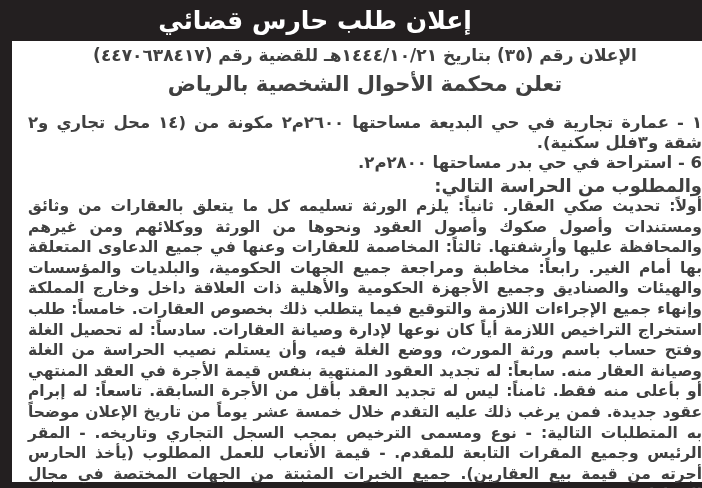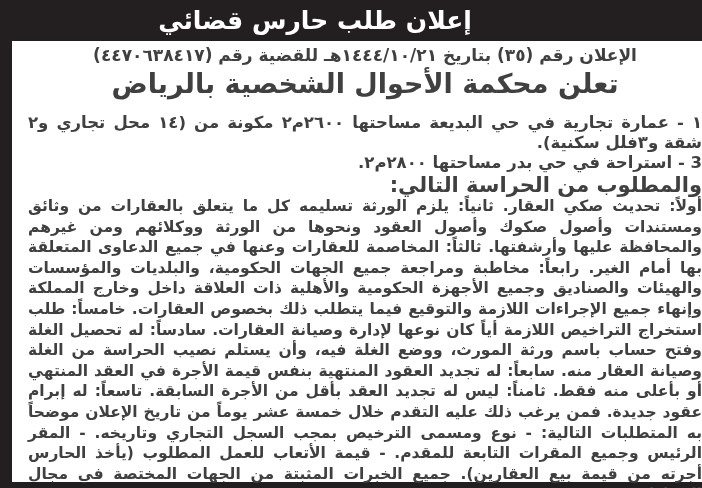--- a/index.html
+++ b/index.html
@@ -22,29 +22,29 @@
       position: absolute; left: 12px; top: 41px; width: 694px; height: 441px;
       background: #ffffff; box-sizing: border-box;
       padding: 2px 4px 0 16px;
       direction: rtl; color: #404040;
     }
     .ref {
       text-align: center; font-weight: bold; font-size: 17px; line-height: 24px;
       white-space: nowrap;
     }
     .heading {
-      text-align: center; font-weight: bold; font-size: 27px; line-height: 34px;
+      text-align: center; font-weight: bold; font-size: 21px; line-height: 34px;
       white-space: nowrap;
     }
     .items { margin-top: 12px; }
     .item {
       font-weight: bold; font-size: 16.5px; line-height: 20px; text-align: justify;
     }
     .req-title {
-      font-weight: bold; font-size: 21px; line-height: 21px; margin-top: 2px;
+      font-weight: bold; font-size: 18px; line-height: 21px; margin-top: 2px;
     }
     .body-text {
       font-weight: bold; font-size: 15.5px; line-height: 20.6px; text-align: justify;
       text-align-last: right;
     }
   </style>
 </head>
 <body>
 
 <div class="ad">
@@ -52,19 +52,19 @@
     <span>إعلان طلب حارس قضائي</span>
   </div>
 
   <div class="content">
     <div class="ref">الإعلان رقم (٣٥) بتاريخ ١٤٤٤/١٠/٢١هـ للقضية رقم (٤٤٧٠٦٣٨٤١٧)</div>
 
     <div class="heading">تعلن محكمة الأحوال الشخصية بالرياض</div>
 
     <div class="items">
       <div class="item">١ - عمارة تجارية في حي البديعة مساحتها ٢٦٠٠م٢ مكونة من (١٤ محل تجاري و٢ شقة و٣فلل سكنية).</div>
-      <div class="item">3 - استراحة في حي بدر مساحتها ٢٨٠٠م٢.</div>
+      <div class="item">6 - استراحة في حي بدر مساحتها ٢٨٠٠م٢.</div>
     </div>
 
     <div class="req-title">والمطلوب من الحراسة التالي:</div>
     <div class="body-text">أولاً: تحديث صكي العقار. ثانياً: يلزم الورثة تسليمه كل ما يتعلق بالعقارات من وثائق ومستندات وأصول صكوك وأصول العقود ونحوها من الورثة ووكلائهم ومن غيرهم والمحافظة عليها وأرشفتها. ثالثاً: المخاصمة للعقارات وعنها في جميع الدعاوى المتعلقة بها أمام الغير. رابعاً: مخاطبة ومراجعة جميع الجهات الحكومية، والبلديات والمؤسسات والهيئات والصناديق وجميع الأجهزة الحكومية والأهلية ذات العلاقة داخل وخارج المملكة وإنهاء جميع الإجراءات اللازمة والتوقيع فيما يتطلب ذلك بخصوص العقارات. خامساً: طلب استخراج التراخيص اللازمة أياً كان نوعها لإدارة وصيانة العقارات. سادساً: له تحصيل الغلة وفتح حساب باسم ورثة المورث، ووضع الغلة فيه، وأن يستلم نصيب الحراسة من الغلة وصيانة العقار منه. سابعاً: له تجديد العقود المنتهية بنفس قيمة الأجرة في العقد المنتهي أو بأعلى منه فقط. ثامناً: ليس له تجديد العقد بأقل من الأجرة السابقة. تاسعاً: له إبرام عقود جديدة. فمن يرغب ذلك عليه التقدم خلال خمسة عشر يوماً من تاريخ الإعلان موضحاً به المتطلبات التالية: - نوع ومسمى الترخيص بمجب السجل التجاري وتاريخه. - المقر الرئيس وجميع المقرات التابعة للمقدم. - قيمة الأتعاب للعمل المطلوب (يأخذ الحارس أجرته من قيمة بيع العقارين). جميع الخبرات المثبتة من الجهات المختصة في مجال النشاط.</div>
   </div>
 </div>
 
 </body></html>

